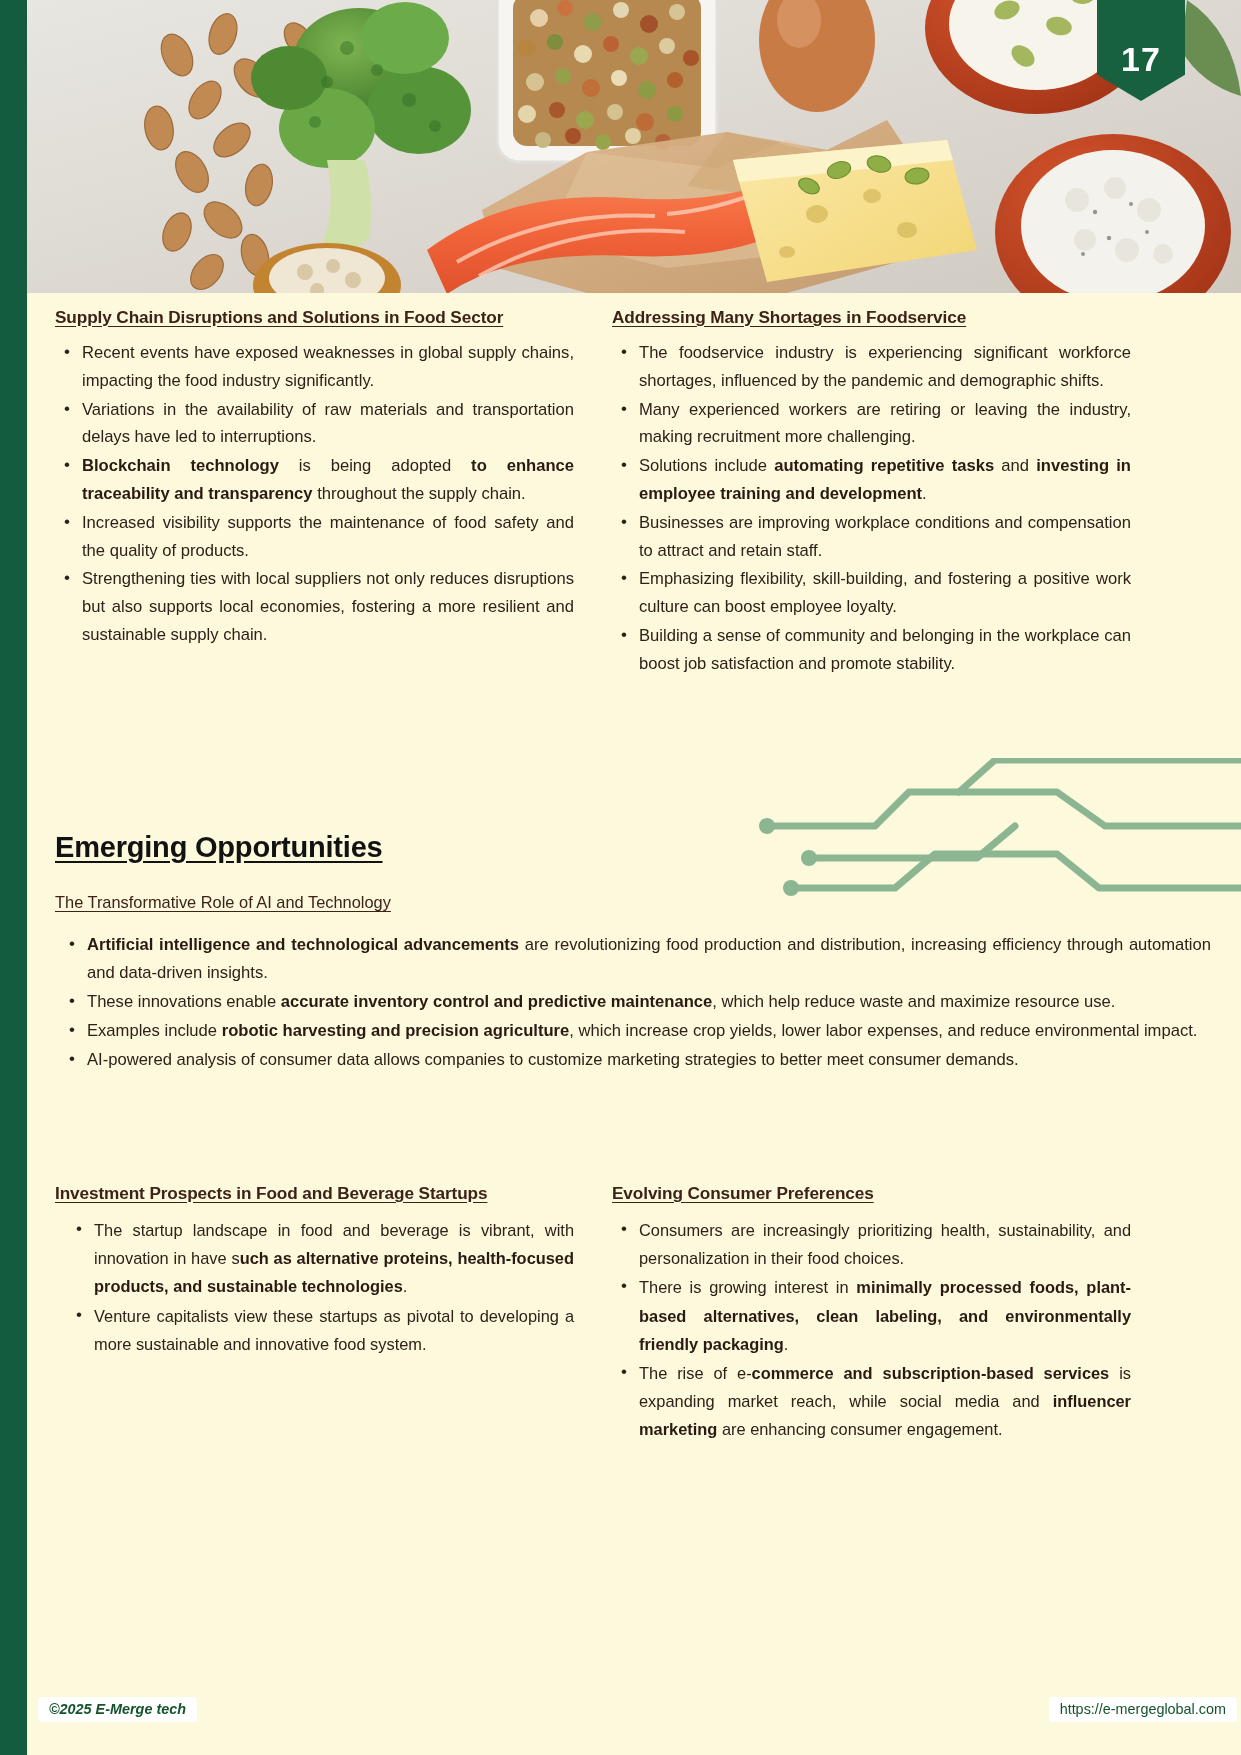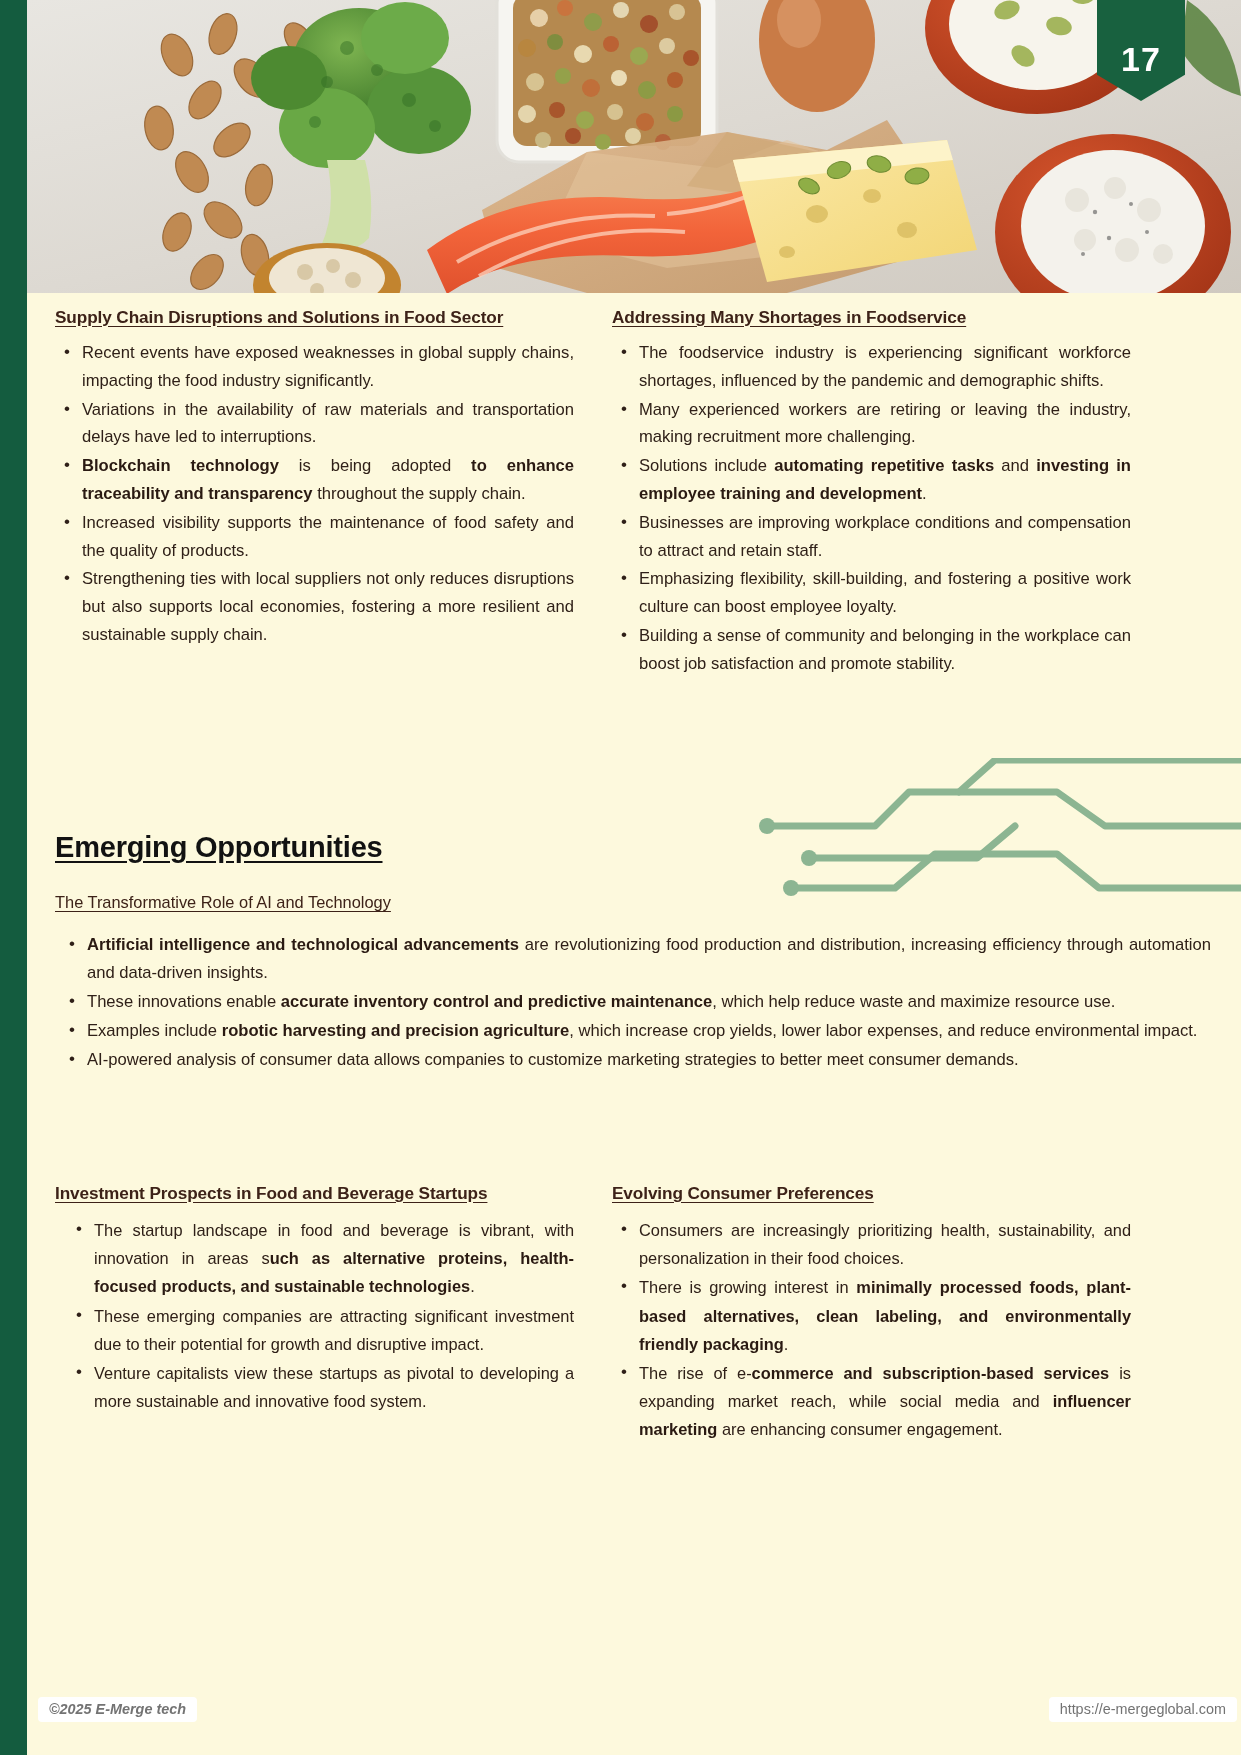--- a/index.html
+++ b/index.html
@@ -184,21 +184,21 @@
     bottom: 24px;
     width: 1214px;
     height: 34px;
   }
   .foot-chip {
     position: absolute;
     background: #ffffff;
     border-radius: 4px;
     padding: 4px 11px 5px 11px;
     font-size: 14.4px;
-    color: #737373;
+    color: #14532d;
   }
   .foot-left {
     left: 11px;
     top: 0;
     font-style: italic;
     font-weight: 600;
   }
   .foot-right {
     right: 4px;
     top: 0;
@@ -446,22 +446,21 @@
           <li><span>These innovations enable </span><b>accurate inventory control and predictive maintenance</b><span>, which help reduce waste and maximize resource use.</span></li>
           <li><span>Examples include </span><b>robotic harvesting and precision agriculture</b><span>, which increase crop yields, lower labor expenses, and reduce environmental impact.</span></li>
           <li><span> AI-powered analysis of consumer data allows companies to customize marketing strategies to better meet consumer demands.</span></li>
         </ul>
     </div>
 
     <div class="two-col-bottom">
       <div class="col">
         <h3 class="sub">Investment Prospects in Food and Beverage Startups</h3>
         <ul class="bl indented">
-            <li><span>The startup landscape in food and beverage is vibrant, with innovation in areas s</span><b>uch as alternative proteins, health-focused products, and sustainable technologies</b><span>.</span></li>
-            <li><span>These emerging companies are attracting significant investment due to their potential for growth and disruptive impact.</span></li>
+            <li><span>The startup landscape in food and beverage is vibrant, with innovation in have s</span><b>uch as alternative proteins, health-focused products, and sustainable technologies</b><span>.</span></li>
             <li><span>Venture capitalists view these startups as pivotal to developing a more sustainable and innovative food system.</span></li>
           </ul>
       </div>
       <div class="col">
         <h3 class="sub">Evolving Consumer Preferences</h3>
         <ul class="bl">
             <li><span>Consumers are increasingly prioritizing health, sustainability, and personalization in their food choices.</span></li>
             <li><span>There is growing interest in </span><b>minimally processed foods, plant-based alternatives, clean labeling, and environmentally friendly packaging</b><span>.</span></li>
             <li><span>The rise of e-</span><b>commerce and subscription-based services</b><span> is expanding market reach, while social media and </span><b>influencer marketing</b><span> are enhancing consumer engagement.</span></li>
           </ul>

